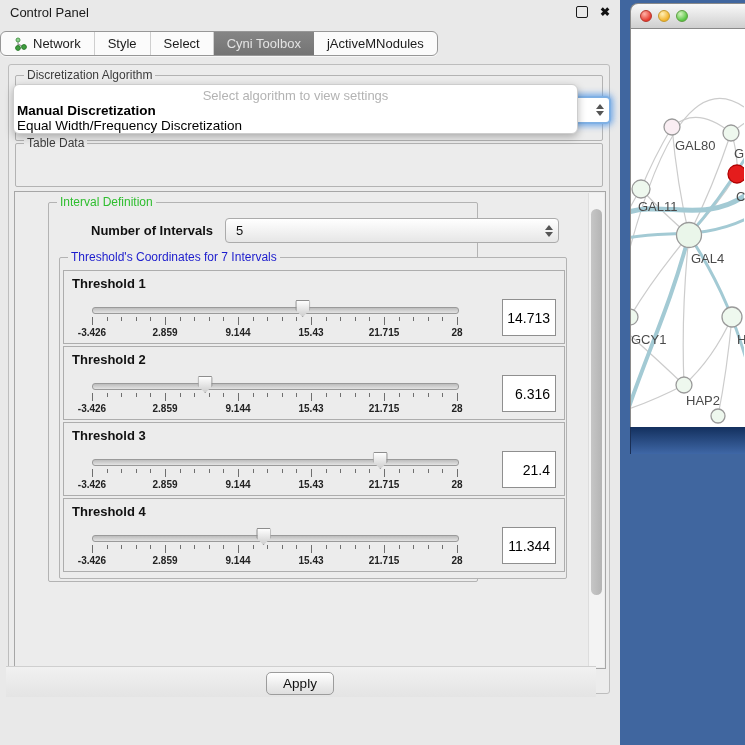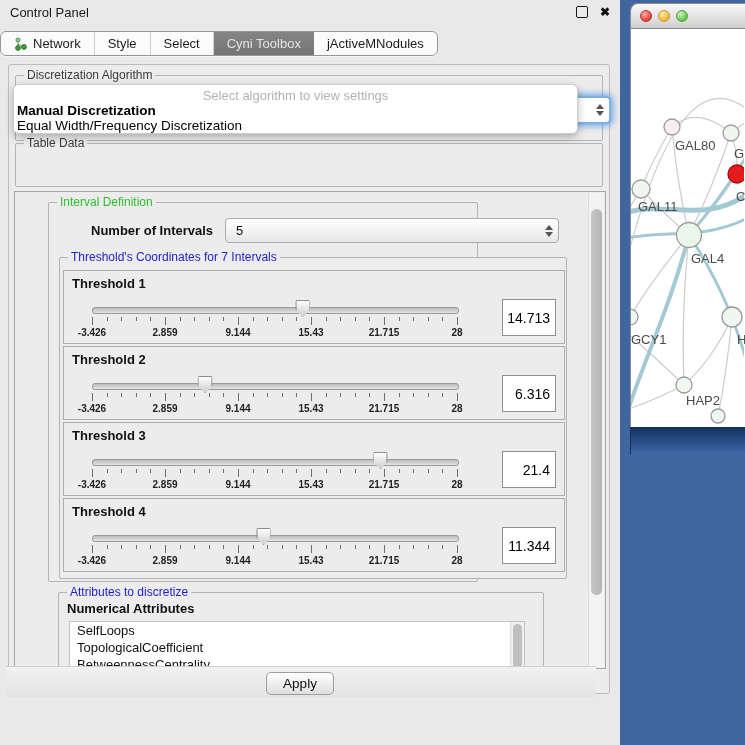--- a/index.html
+++ b/index.html
@@ -329,34 +329,20 @@
                   <span class="tick-label" style="left: 60%;">15.43</span>
                   <span class="tick-label" style="left: 80%;">21.715</span>
                   <span class="tick-label" style="left: 100%;">28</span>
                 </div>
             </div>
             <div class="th-value">11.344</div>
           </div>
         </div>
       </div>
 
-      <div class="group" style="left:43px;top:400px;width:486px;height:95px;background:#ececec;">
-        <span class="group-title gt-blue">Attributes to discretize</span>
-        <span class="attr-subtitle">Numerical Attributes</span>
-        <div class="attr-list">
-          <div id="attr-list-items">
-              <div class="attr-item">SelfLoops</div>
-              <div class="attr-item">TopologicalCoefficient</div>
-              <div class="attr-item">BetweennessCentrality</div>
-            </div>
-          <div class="attr-vscroll">
-              <div class="thumb"></div>
-            </div>
-        </div>
-      </div>
 
       <div class="vscroll">
           <div class="thumb"></div>
         </div>
     </div>
   </div>
 
   <div class="apply-strip"></div>
   <div class="apply-btn">Apply</div>
 

